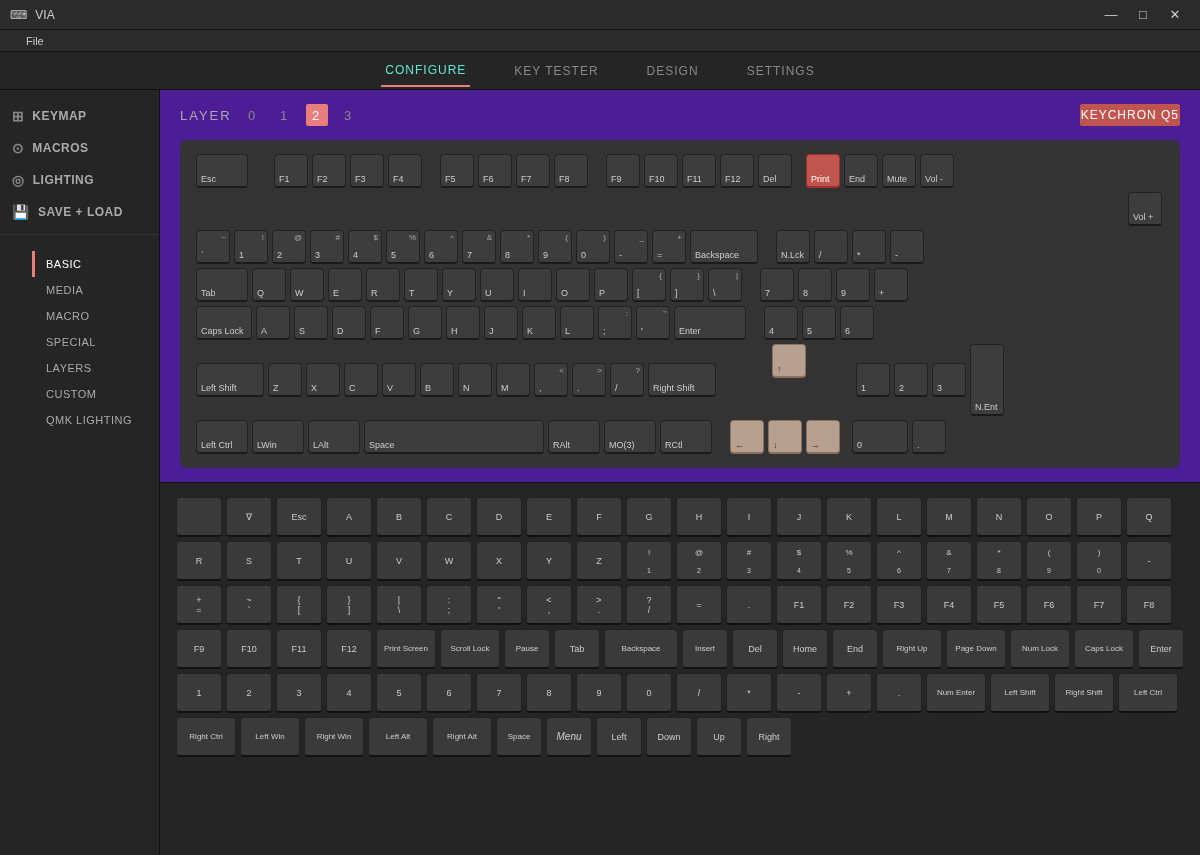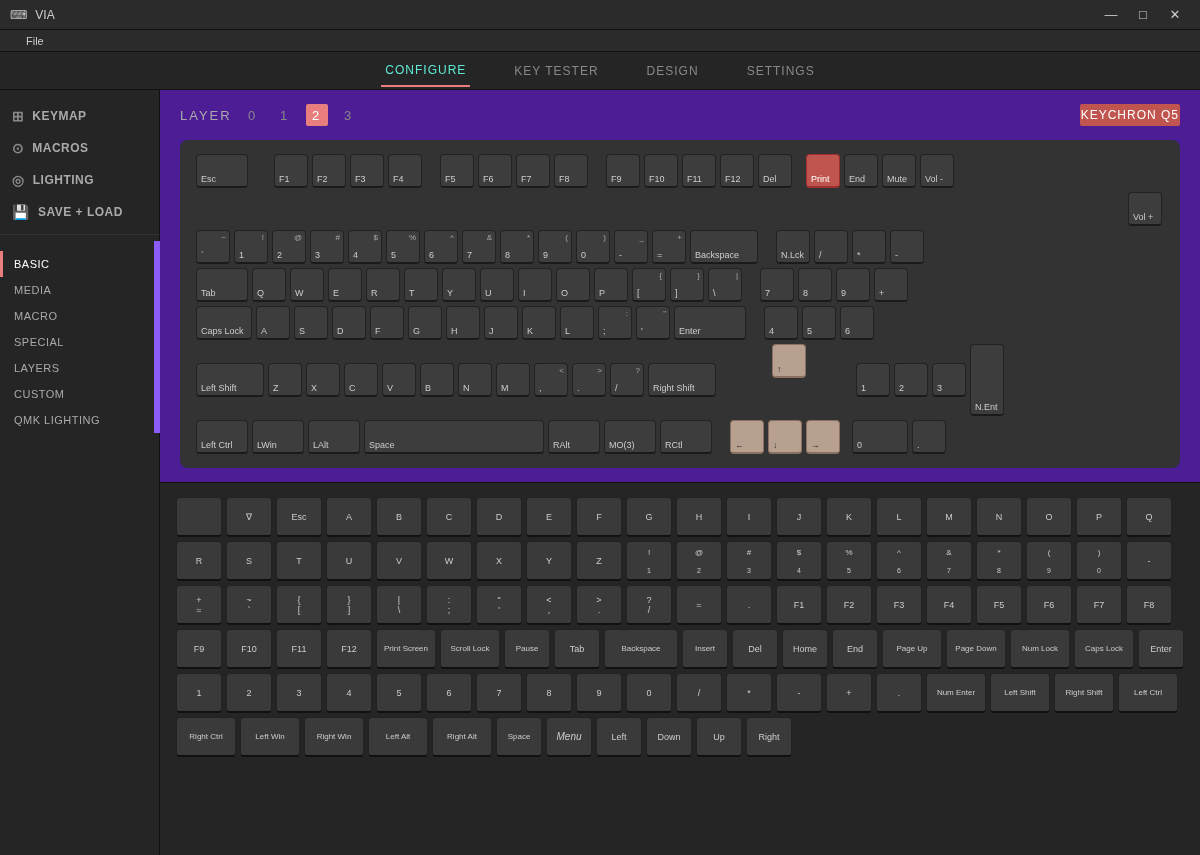--- a/index.html
+++ b/index.html
@@ -203,24 +203,25 @@
 
     
     #keymap-picker {
       background: #252525;
       flex: 1;
       overflow-y: auto;
       display: flex;
     }
 
     #keymap-sidebar {
-      width: 160px;
-      border-right: 6px solid #8b5cf6;
+      width: 138px;
+      border-right: 4px solid #8b5cf6;
       padding-top: 10px;
       flex-shrink: 0;
+      margin-left: 32px;
     }
 
     #keymap-keys {
       flex: 1;
       padding: 14px 16px;
       overflow-y: auto;
     }
 
     .keymap-section {
       font-size: 11px;
@@ -808,21 +809,21 @@
           <div class="picker-key wide" style="font-size:8px;">Print Screen</div>
           <div class="picker-key wide" style="font-size:8px;">Scroll Lock</div>
           <div class="picker-key" style="font-size:8px;">Pause</div>
           <div class="picker-key">Tab</div>
           <div class="picker-key wider" style="font-size:8px;">Backspace</div>
           <div class="picker-key" style="font-size:8px;">Insert</div>
           <div class="picker-key">Del</div>
           <div class="picker-key">Home</div>
 
           <div class="picker-key">End</div>
-          <div class="picker-key wide" style="font-size:8px;">Page Up</div>
+          <div class="picker-key wide" style="font-size:8px;">Right Up</div>
           <div class="picker-key wide" style="font-size:8px;">Page Down</div>
           <div class="picker-key wide" style="font-size:8px;">Num Lock</div>
           <div class="picker-key wide" style="font-size:8px;">Caps Lock</div>
           <div class="picker-key">Enter</div>
           <div class="picker-key">1</div>
           <div class="picker-key">2</div>
           <div class="picker-key">3</div>
           <div class="picker-key">4</div>
           <div class="picker-key">5</div>
           <div class="picker-key">6</div>

